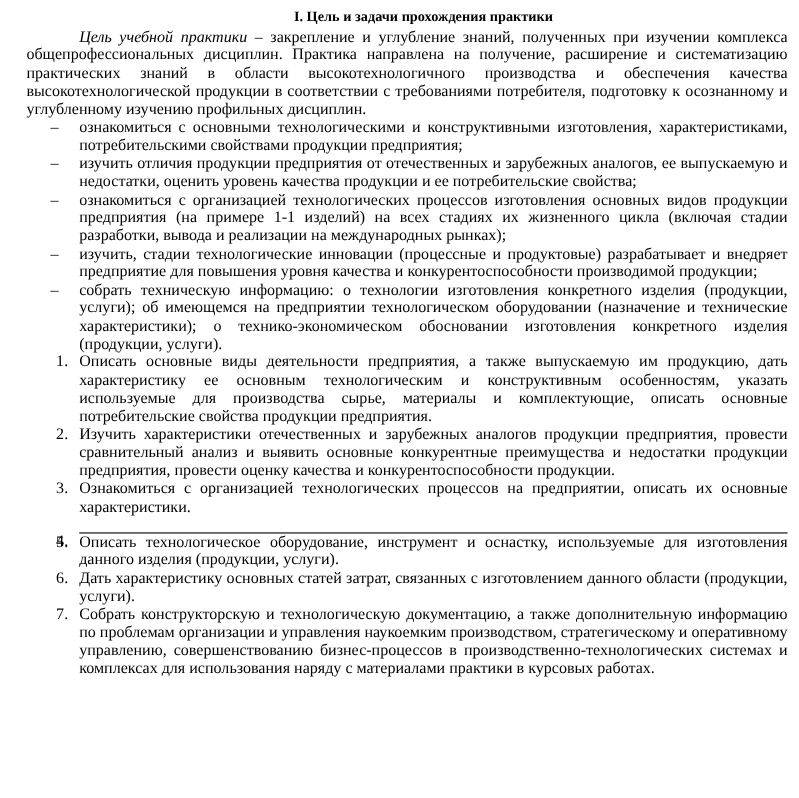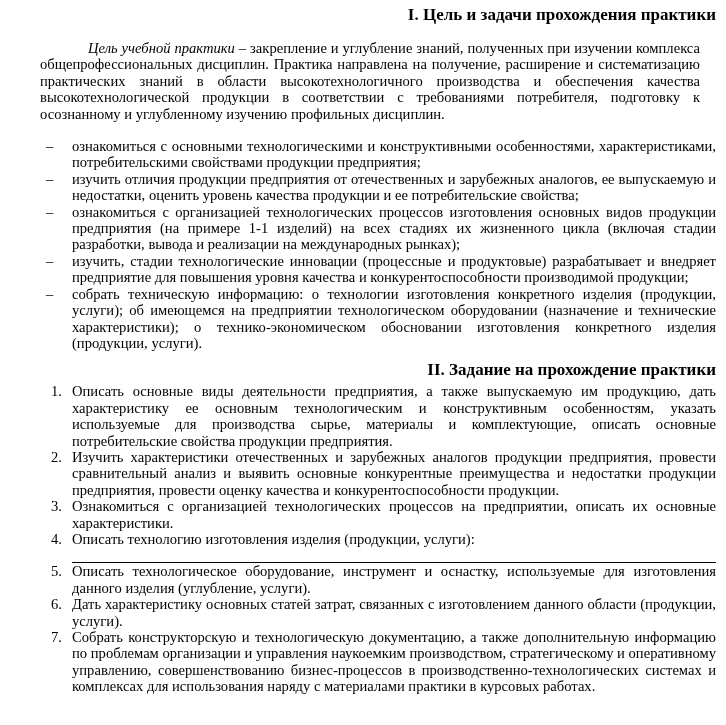--- a/index.html
+++ b/index.html
@@ -5,26 +5,26 @@
   html, body { margin: 0; padding: 0; background: #ffffff; }
   body {
     width: 726px; height: 725px; overflow: hidden;
     font-family: "Liberation Serif", serif;
     color: #000000;
     font-size: 14.6px;
     line-height: 16.4px;
   }
   .page { position: relative; padding: 6px 10px 0 24px; }
   h2 {
-    margin: 0; font-size: 17px; font-weight: bold; text-align: right;
+    margin: 0; font-size: 13px; font-weight: bold; text-align: center;
     line-height: 18px; padding-left: 30px;
   }
   h2.s1 { margin-bottom: 2px; }
   h2.s2 { margin-top: 10px; margin-bottom: 4px; }
-  p.lead { margin: 16px; text-align: justify; text-indent: 48px; }
+  p.lead { margin: 0; text-align: justify; text-indent: 48px; }
   .it { font-style: italic; }
   .tasks-title { margin: 4px 0 0 48px; font-style: italic; }
   ul.dash { list-style: none; margin: 0; padding: 0; }
   ul.dash li { position: relative; padding-left: 48px; text-align: justify; }
   ul.dash li .dash-mark { position: absolute; left: 22px; top: 0; }
   ol.num { list-style: none; margin: 0; padding: 0; }
   ol.num li { position: relative; padding-left: 48px; text-align: justify; }
   ol.num li .num-mark { position: absolute; left: 27px; top: 0; }
   .blank-line {
     margin: 15px 0 0 48px; border-bottom: 1px solid #000; height: 0;
@@ -37,34 +37,33 @@
 <body>
 
 <div class="page">
 
   <h2 class="s1">I. Цель и задачи прохождения практики</h2>
 
   <p class="lead"><span class="it">Цель учебной практики</span><span> – закрепление и углубление знаний, полученных при изучении комплекса общепрофессиональных дисциплин. Практика направлена на получение, расширение и систематизацию практических знаний в области высокотехнологичного производства и обеспечения качества высокотехнологической продукции в соответствии с требованиями потребителя, подготовку к осознанному и углубленному изучению профильных дисциплин.</span></p>
 
 
   <ul class="dash">
-    <li><span class="dash-mark">–</span><span>ознакомиться с основными технологическими и конструктивными особенностями, характеристиками, потребительскими свойствами продукции предприятия;</span></li>
+    <li><span class="dash-mark">–</span><span>ознакомиться с основными технологическими и конструктивными изготовления, характеристиками, потребительскими свойствами продукции предприятия;</span></li>
     <li><span class="dash-mark">–</span><span>изучить отличия продукции предприятия от отечественных и зарубежных аналогов, ее выпускаемую и недостатки, оценить уровень качества продукции и ее потребительские свойства;</span></li>
     <li><span class="dash-mark">–</span><span>ознакомиться с организацией технологических процессов изготовления основных видов продукции предприятия (на примере 1-1 изделий) на всех стадиях их жизненного цикла (включая стадии разработки, вывода и реализации на международных рынках);</span></li>
     <li><span class="dash-mark">–</span><span>изучить, стадии технологические инновации (процессные и продуктовые) разрабатывает и внедряет предприятие для повышения уровня качества и конкурентоспособности производимой продукции;</span></li>
     <li><span class="dash-mark">–</span><span>собрать техническую информацию: о технологии изготовления конкретного изделия (продукции, услуги); об имеющемся на предприятии технологическом оборудовании (назначение и технические характеристики); о технико-экономическом обосновании изготовления конкретного изделия (продукции, услуги).</span></li>
   </ul>
 
-  <h2 class="s2">II. Задание на прохождение практики</h2>
 
   <ol class="num">
     <li><span class="num-mark">1.</span><span>Описать основные виды деятельности предприятия, а также выпускаемую им продукцию, дать характеристику ее основным технологическим и конструктивным особенностям, указать используемые для производства сырье, материалы и комплектующие, описать основные потребительские свойства продукции предприятия.</span></li>
     <li><span class="num-mark">2.</span><span>Изучить характеристики отечественных и зарубежных аналогов продукции предприятия, провести сравнительный анализ и выявить основные конкурентные преимущества и недостатки продукции предприятия, провести оценку качества и конкурентоспособности продукции.</span></li>
     <li><span class="num-mark">3.</span><span>Ознакомиться с организацией технологических процессов на предприятии, описать их основные характеристики.</span></li>
-    <li><span class="num-mark">4.</span><span>Описать технологию изготовления изделия (продукции, услуги):</span>
+    <li><span class="num-mark">4.</span>
       <div class="blank-line" style="margin-left:0"></div>
     </li>
-    <li><span class="num-mark">5.</span><span>Описать технологическое оборудование, инструмент и оснастку, используемые для изготовления данного изделия (углубление, услуги).</span></li>
+    <li><span class="num-mark">5.</span><span>Описать технологическое оборудование, инструмент и оснастку, используемые для изготовления данного изделия (продукции, услуги).</span></li>
     <li><span class="num-mark">6.</span><span>Дать характеристику основных статей затрат, связанных с изготовлением данного области (продукции, услуги).</span></li>
     <li><span class="num-mark">7.</span><span>Собрать конструкторскую и технологическую документацию, а также дополнительную информацию по проблемам организации и управления наукоемким производством, стратегическому и оперативному управлению, совершенствованию бизнес-процессов в производственно-технологических системах и комплексах для использования наряду с материалами практики в курсовых работах.</span></li>
   </ol>
 
 </div>
 
 </body></html>

